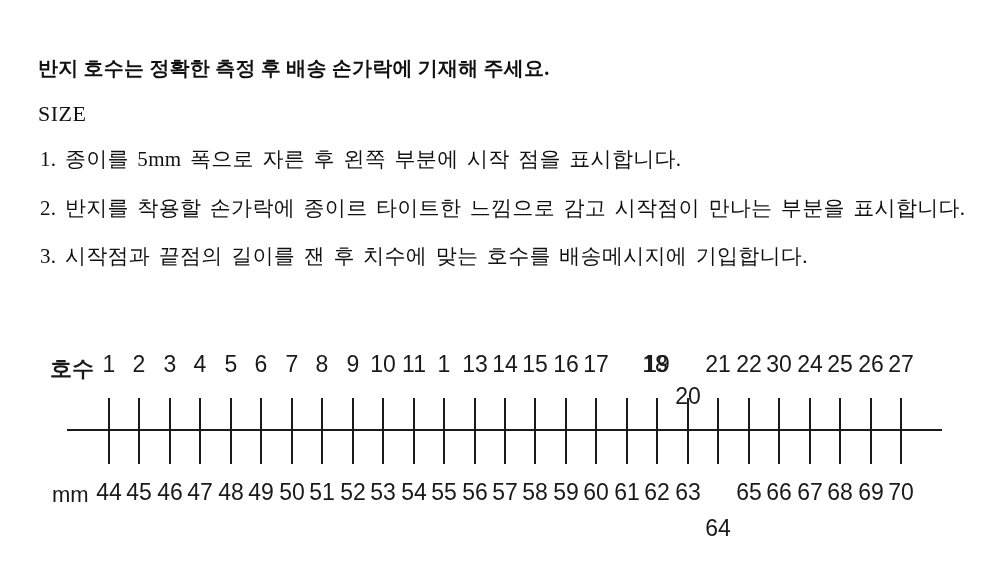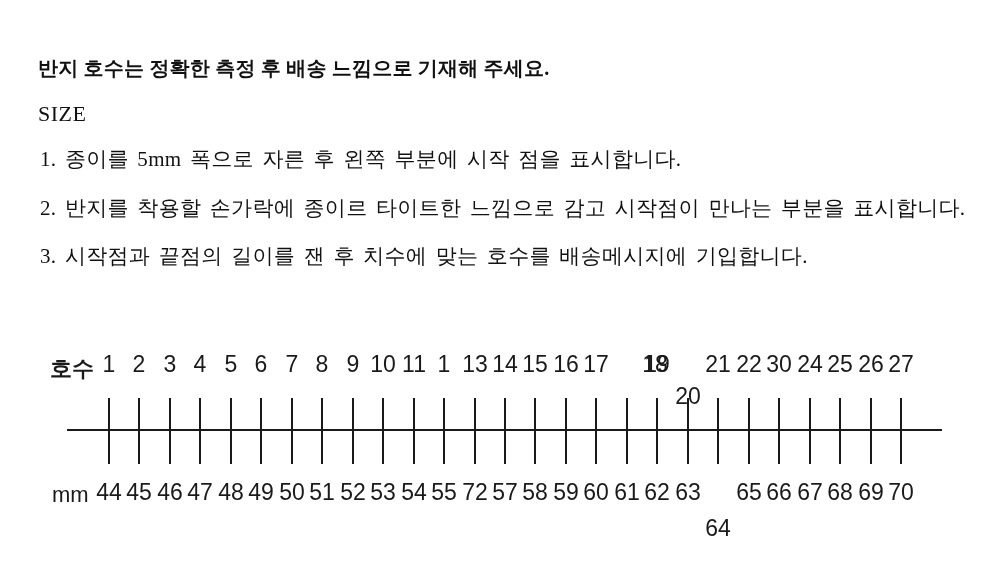--- a/index.html
+++ b/index.html
@@ -107,21 +107,21 @@
     width: 2px;
     height: 66px;
     background: #1a1a1a;
   }
 </style>
 </head>
 <body>
 
 <div class="canvas">
 
-  <p class="notice">반지 호수는 정확한 측정 후 배송 느낌으로 기재해 주세요.</p>
+  <p class="notice">반지 호수는 정확한 측정 후 배송 손가락에 기재해 주세요.</p>
 
   <p class="size-heading">SIZE</p>
 
   <p class="step step-0">1. 종이를 5mm 폭으로 자른 후 왼쪽 부분에 시작 점을 표시합니다.</p>
 
   <p class="step step-1">2. 반지를 착용할 손가락에 종이르 타이트한 느낌으로 감고 시작점이 만나는 부분을 표시합니다.</p>
 
   <p class="step step-2">3. 시작점과 끝점의 길이를 잰 후 치수에 맞는 호수를 배송메시지에 기입합니다.</p>
 
   <div class="ruler">
@@ -197,21 +197,21 @@
         <span class="scale-num" style="left: 152px;">46</span>
         <span class="scale-num" style="left: 182px;">47</span>
         <span class="scale-num" style="left: 213px;">48</span>
         <span class="scale-num" style="left: 243px;">49</span>
         <span class="scale-num" style="left: 274px;">50</span>
         <span class="scale-num" style="left: 304px;">51</span>
         <span class="scale-num" style="left: 335px;">52</span>
         <span class="scale-num" style="left: 365px;">53</span>
         <span class="scale-num" style="left: 396px;">54</span>
         <span class="scale-num" style="left: 426px;">55</span>
-        <span class="scale-num" style="left: 457px;">72</span>
+        <span class="scale-num" style="left: 457px;">56</span>
         <span class="scale-num" style="left: 487px;">57</span>
         <span class="scale-num" style="left: 517px;">58</span>
         <span class="scale-num" style="left: 548px;">59</span>
         <span class="scale-num" style="left: 578px;">60</span>
         <span class="scale-num" style="left: 609px;">61</span>
         <span class="scale-num" style="left: 639px;">62</span>
         <span class="scale-num" style="left: 670px;">63</span>
         <span class="scale-num" style="left: 700px; margin-top: 36px;">64</span>
         <span class="scale-num" style="left: 731px;">65</span>
         <span class="scale-num" style="left: 761px;">66</span>

